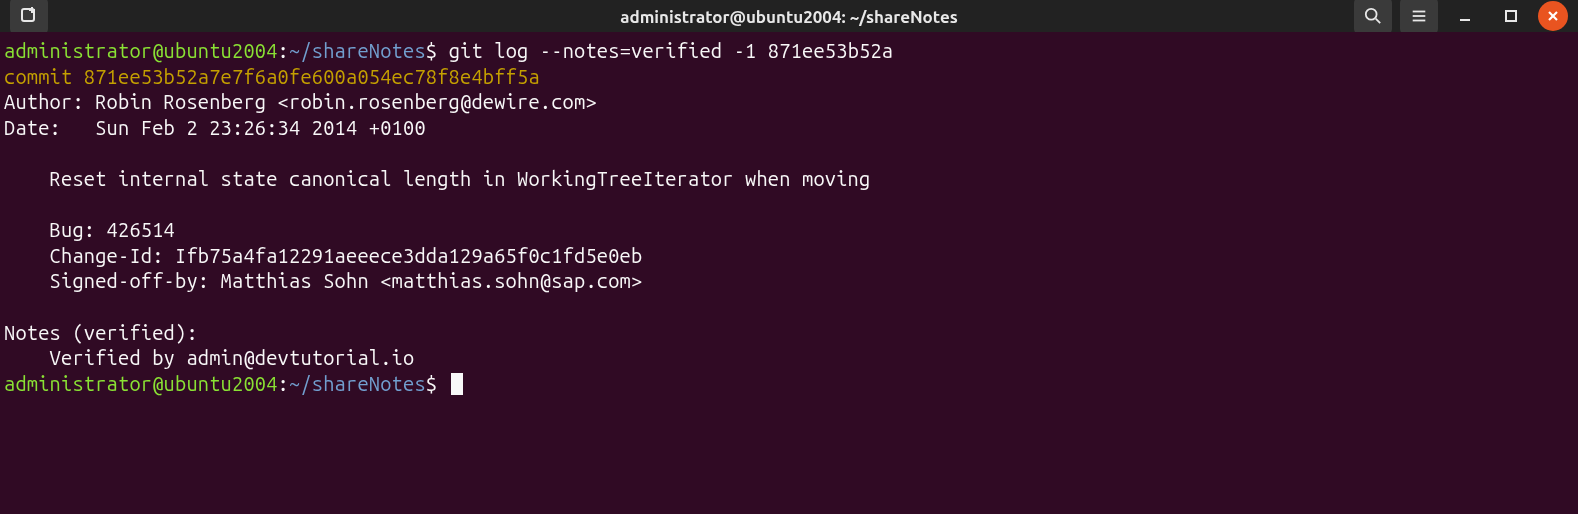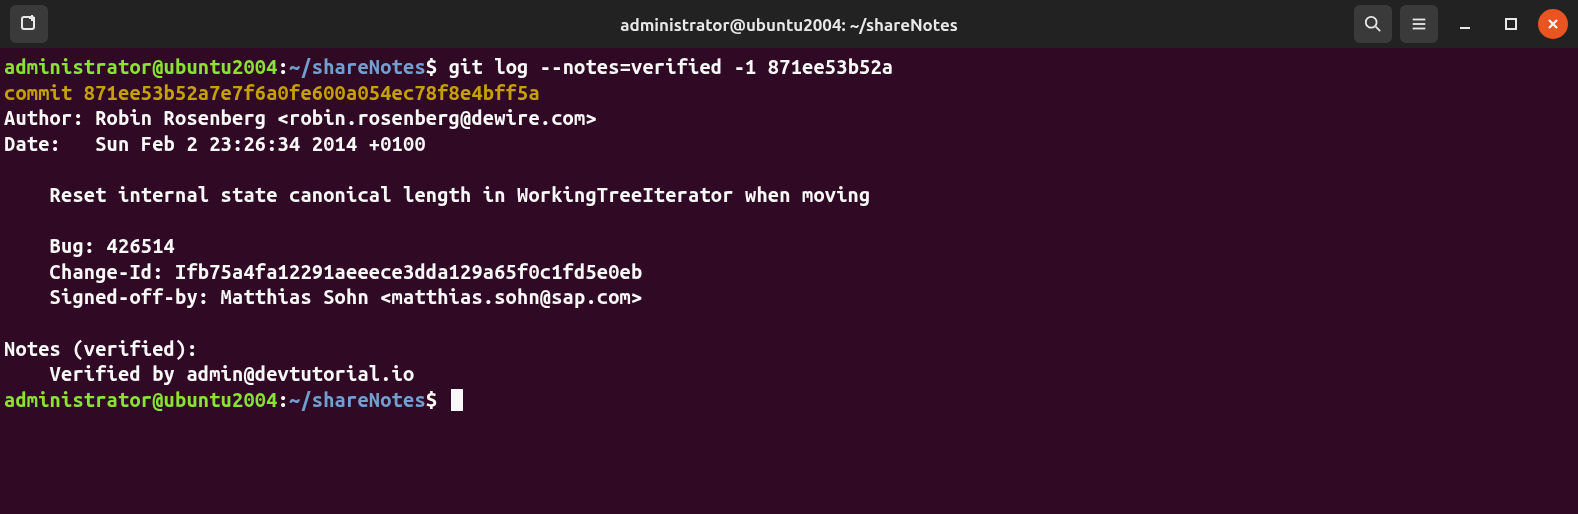--- a/index.html
+++ b/index.html
@@ -1,20 +1,20 @@
 <!DOCTYPE html>
 <html><head>
 <meta charset="utf-8">
 <style>
   * { margin: 0; padding: 0; box-sizing: border-box; }
   html, body { width: 1578px; height: 514px; overflow: hidden; }
   body { font-family: "Ubuntu Mono","DejaVu Sans Mono","Consolas",monospace; background:#300a24; }
   .window { width:1578px; height:514px; display:flex; flex-direction:column; }
   .titlebar {
-    height:48px; background:#222222; display:flex; align-items:center;
+    height:32px; background:#222222; display:flex; align-items:center;
     padding:0 10px; color:#e8e8e8; font-family:"Ubuntu","DejaVu Sans",sans-serif;
     font-size:17px; font-weight:700; justify-content:space-between;
   }
   .titlebar-left, .titlebar-right { display:flex; align-items:center; gap:8px; }
   .titlebar-center { position:absolute; left:50%; transform:translateX(-50%); white-space:nowrap; }
   .tb-btn {
     width:38px; height:38px; border-radius:6px; background:#3a3a3a;
     display:flex; align-items:center; justify-content:center; cursor:pointer;
   }
   .tb-btn svg { fill:none; stroke:#e8e8e8; stroke-width:2; }
@@ -23,21 +23,21 @@
     display:flex; align-items:center; justify-content:center; cursor:pointer;
   }
   .tb-btn-flat svg { fill:none; stroke:#e8e8e8; stroke-width:2; }
   .tb-btn-close {
     width:30px; height:30px; border-radius:50%; background:#e95420;
     display:flex; align-items:center; justify-content:center; cursor:pointer;
   }
   .tb-btn-close svg { stroke:#ffffff; stroke-width:2.2; }
   .terminal {
     flex:1; background:#300a24; color:#f8f8f8; font-size:20px; line-height:1.28;
-    padding:6px 4px 4px 4px; white-space:pre; font-weight:700; letter-spacing:0.2px;
+    padding:6px 4px 4px 4px; white-space:pre; font-weight:400; letter-spacing:0.2px;
   }
   .user { color:#8ae234; }
   .path { color:#729fcf; }
   .cmd  { color:#f8f8f8; }
   .commit { color:#c4a000; }
   .dollar { color:#f8f8f8; }
   .cursor {
     display:inline-block; width:12px; height:22px; background:#f8f8f8;
     vertical-align:text-bottom; margin-left:2px;
   }

